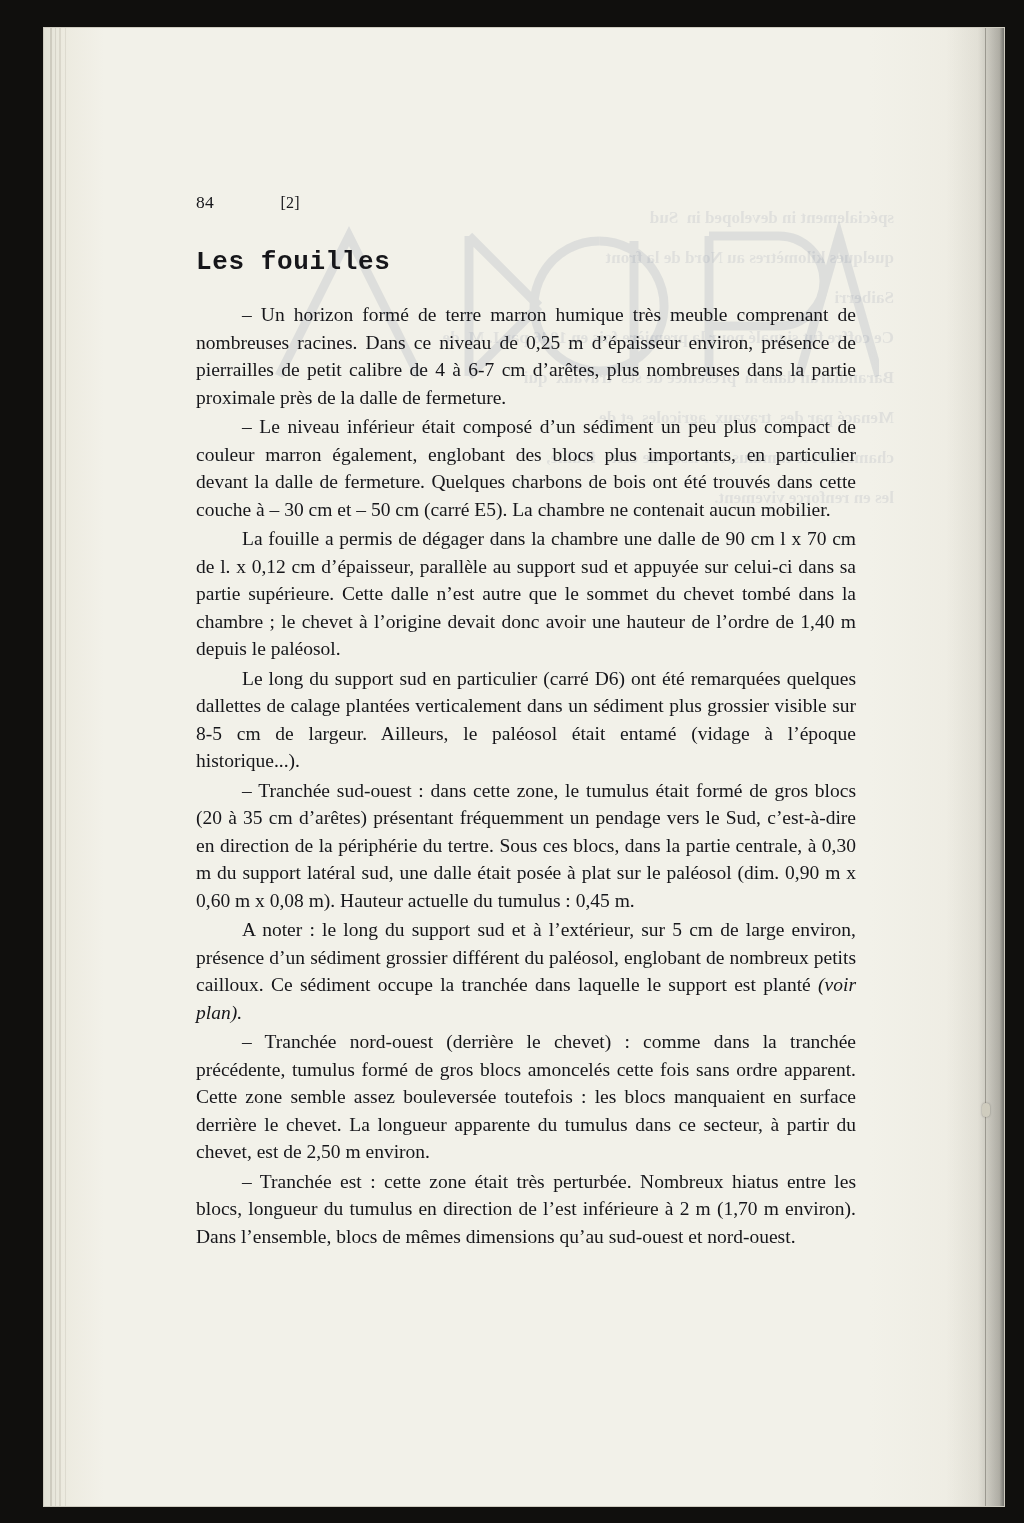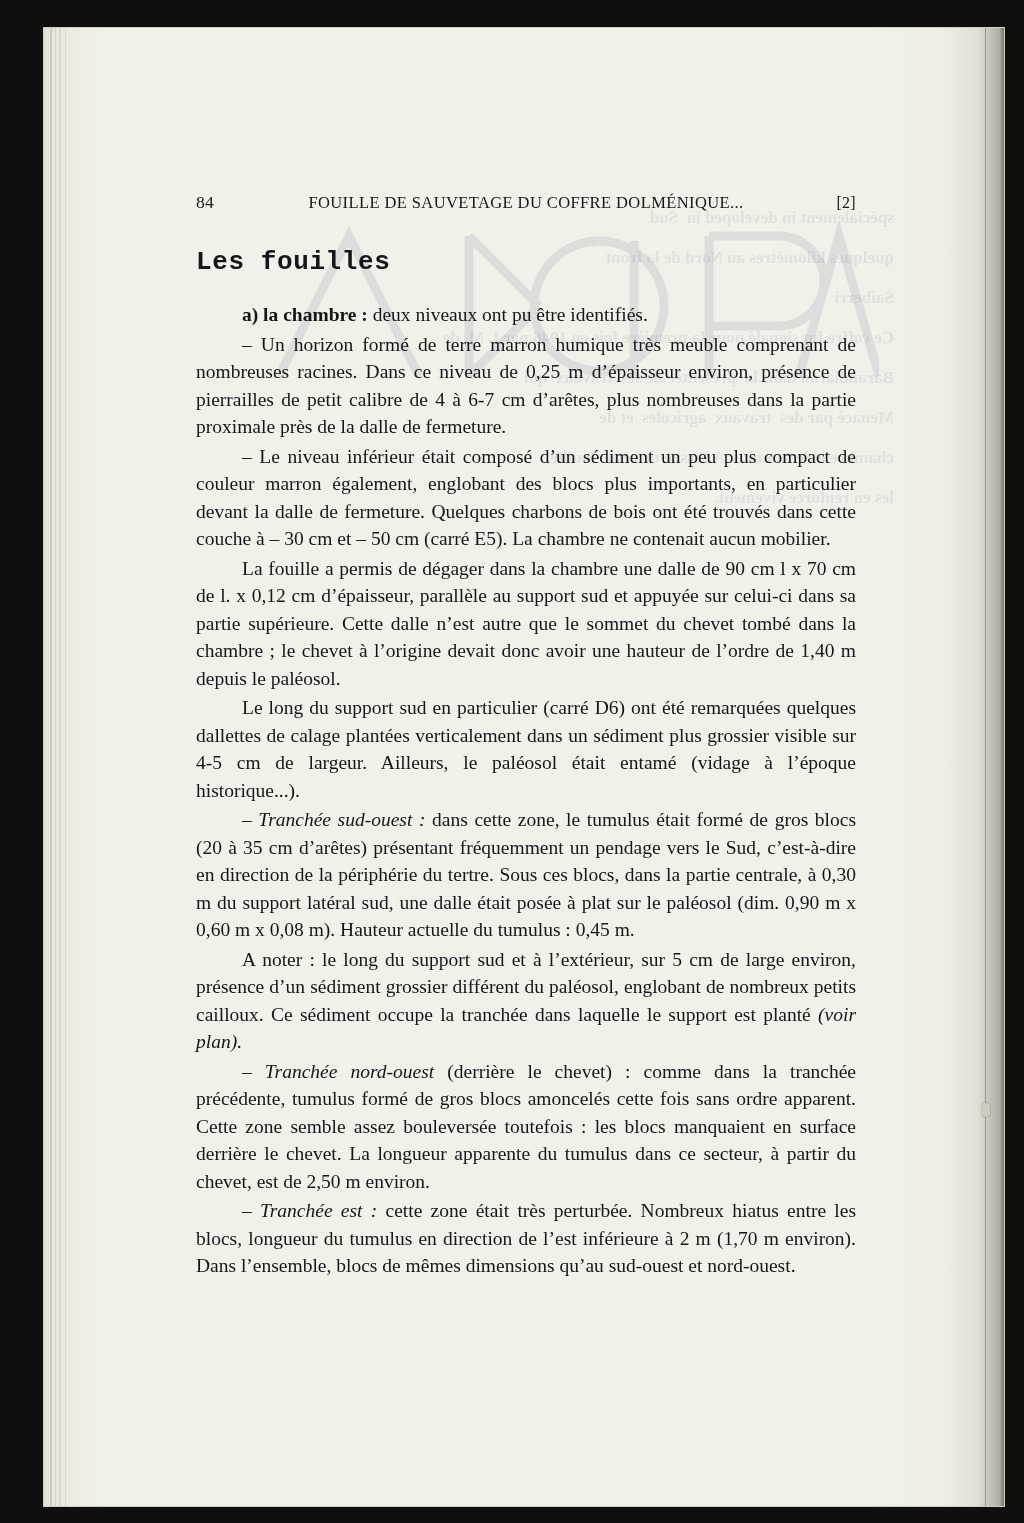--- a/index.html
+++ b/index.html
@@ -144,21 +144,21 @@
     margin: 0 0 2px 0;
     font-size: 19.5px;
     line-height: 27.5px;
     text-align: justify;
     text-indent: 46px;
     hyphens: none;
   }
   p.body-par.dash { text-indent: 46px; }
 
   .lead-bold { font-weight: 700; }
-  .lead-italic { font-style: italic; }
+  .lead-italic { }
   .ital { font-style: italic; }
 
   .par-gap-sm { margin-top: 2px; }
   .par-gap-lg { margin-top: 34px; }
 </style>
 </head>
 <body>
 
 <div id="scan-background"></div>
 
@@ -185,44 +185,40 @@
 Ce coffre fut signalé pour la première fois en 1946 par I. M. de
 Barandiaran dans la  présentée de ses  travaux  qui
 Menacé par des  travaux  agricoles  et de
 chambre et le tumulus. A l’issue de cette  fouille,
 les en renforce vivement.</div>
 
   <div id="text-column">
 
     <div id="running-head">
       <div id="folio-left">84</div>
-      <div id="running-title">FOUILLE DE SAUVETAGE DU COFFRE DOLMÉNIQUE...</div>
       <div id="folio-right">[2]</div>
     </div>
 
     <h1 id="section-title">Les fouilles</h1>
 
-    <p class="body-par">
-      <span class="lead-bold">a) la chambre :</span><span> deux niveaux ont pu être identifiés.</span>
-    </p>
 
     <p class="body-par dash">
       <span>– Un horizon formé de terre marron humique très meuble comprenant de nombreuses racines. Dans ce niveau de 0,25 m d’épaisseur environ, présence de pierrailles de petit calibre de 4 à 6-7 cm d’arêtes, plus nombreuses dans la partie proximale près de la dalle de fermeture.</span>
     </p>
 
     <p class="body-par dash par-gap-sm">
       <span>– Le niveau inférieur était composé d’un sédiment un peu plus compact de couleur marron également, englobant des blocs plus importants, en particulier devant la dalle de fermeture. Quelques charbons de bois ont été trouvés dans cette couche à – 30 cm et – 50 cm (carré E5). La chambre ne contenait aucun mobilier.</span>
     </p>
 
     <p class="body-par par-gap-sm">
       <span>La fouille a permis de dégager dans la chambre une dalle de 90 cm l x 70 cm de l. x 0,12 cm d’épaisseur, parallèle au support sud et appuyée sur celui-ci dans sa partie supérieure. Cette dalle n’est autre que le sommet du chevet tombé dans la chambre ; le chevet à l’origine devait donc avoir une hauteur de l’ordre de 1,40 m depuis le paléosol.</span>
     </p>
 
     <p class="body-par par-gap-sm">
-      <span>Le long du support sud en particulier (carré D6) ont été remarquées quelques dallettes de calage plantées verticalement dans un sédiment plus grossier visible sur 4-5 cm de largeur. Ailleurs, le paléosol était entamé (vidage à l’époque historique...).</span>
+      <span>Le long du support sud en particulier (carré D6) ont été remarquées quelques dallettes de calage plantées verticalement dans un sédiment plus grossier visible sur 8-5 cm de largeur. Ailleurs, le paléosol était entamé (vidage à l’époque historique...).</span>
     </p>
 
 
     <p class="body-par dash par-gap-sm">
       <span class="lead-italic">– Tranchée sud-ouest :</span><span> dans cette zone, le tumulus était formé de gros blocs (20 à 35 cm d’arêtes) présentant fréquemment un pendage vers le Sud, c’est-à-dire en direction de la périphérie du tertre. Sous ces blocs, dans la partie centrale, à 0,30 m du support latéral sud, une dalle était posée à plat sur le paléosol (dim. 0,90 m x 0,60 m x 0,08 m). Hauteur actuelle du tumulus : 0,45 m.</span>
     </p>
 
     <p class="body-par par-gap-sm">
       <span>A noter : le long du support sud et à l’extérieur, sur 5 cm de large environ, présence d’un sédiment grossier différent du paléosol, englobant de nombreux petits cailloux. Ce sédiment occupe la tranchée dans laquelle le support est planté </span><span class="ital">(voir plan).</span>
     </p>

